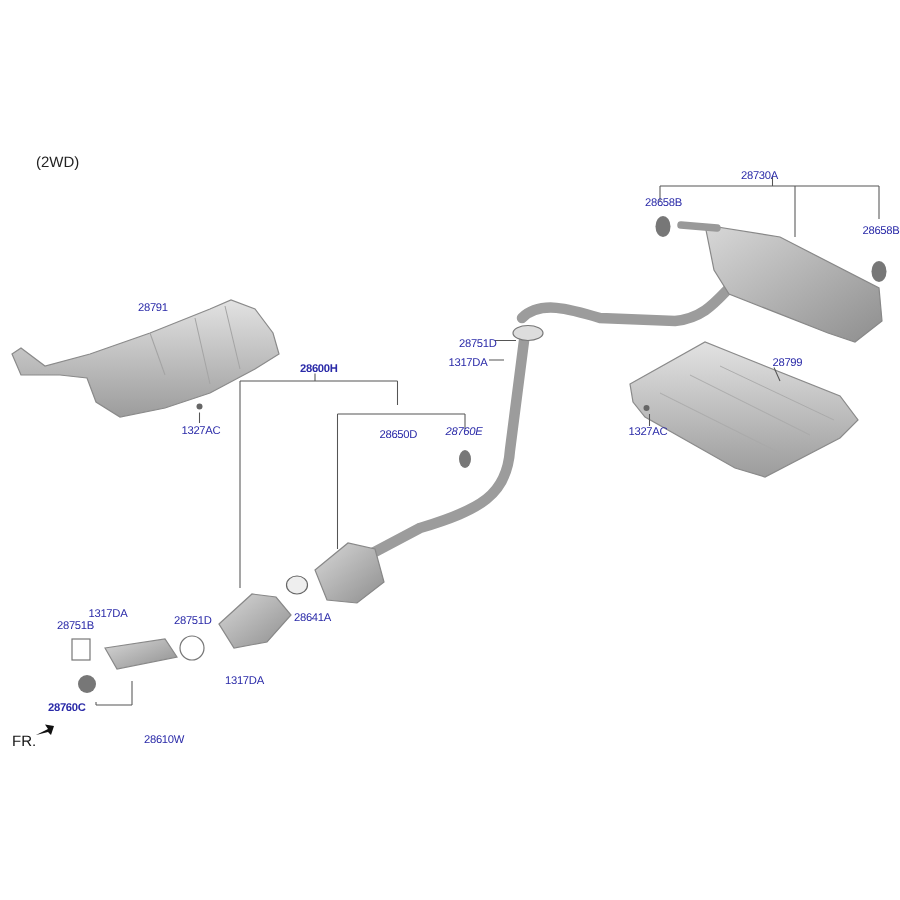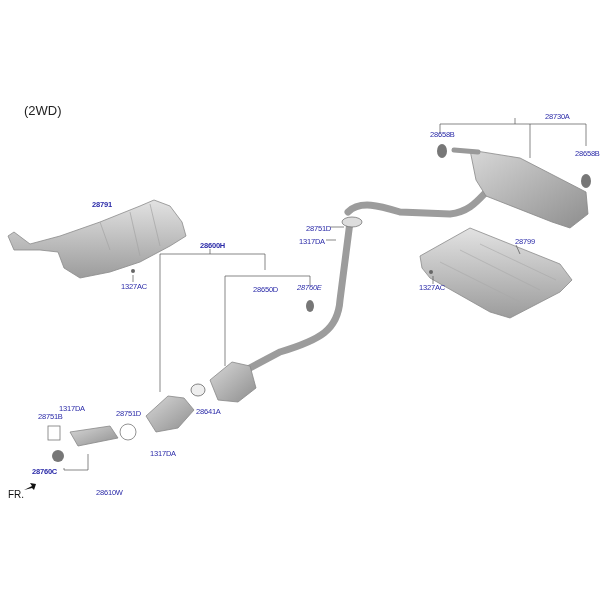--- a/index.html
+++ b/index.html
@@ -1,19 +1,19 @@
 <!DOCTYPE html>
 <html><head>
 <meta charset="utf-8">
 <style>
   html, body { margin:0; padding:0; background:#ffffff; }
   body { width:600px; height:600px; position:relative; overflow:hidden; font-family:"Liberation Sans", sans-serif; }
   #diagram { position:absolute; left:0; top:0; width:600px; height:600px; }
   .lbl { position:absolute; font-size:7.5px; color:#2a2aa8; letter-spacing:-0.2px; white-space:nowrap; cursor:pointer; }
-  .note { position:absolute; font-size:13px; color:#222; white-space:nowrap;padding-left:18px; }
+  .note { position:absolute; font-size:10px; color:#222; white-space:nowrap;padding-left:18px; }
   .fr { position:absolute; font-size:10px; color:#111; }
 </style>
 </head>
 <body>
 
 <svg id="diagram" viewBox="0 0 600 600" xmlns="http://www.w3.org/2000/svg">
   <defs>
     <linearGradient id="g1" x1="0" y1="0" x2="0" y2="1">
       <stop offset="0" stop-color="#e2e2e2"></stop>
         <stop offset="1" stop-color="#9c9c9c"></stop>
@@ -98,28 +98,28 @@
   </g>
 
   <g>
     <path d="M24,490 L32,486 L30,483 L36,484 L34,490 L32,488 Z" fill="#111"></path>
   </g>
 </svg>
 
 <div class="note" style="left:6px;top:103px;">(2WD)</div>
 <div class="fr" style="left:8px;top:489px;">FR.</div>
 
-<div class="lbl" style="left:92px;top:200px;font-weight:bold;">28791</div>
+<div class="lbl" style="left:92px;top:200px;">28791</div>
 <div class="lbl" style="left:121px;top:282px;">1327AC</div>
 <div class="lbl" style="left:200px;top:241px;font-weight:bold;">28600H</div>
 <div class="lbl" style="left:253px;top:261px;margin-top:24px;">28650D</div>
 <div class="lbl" style="left:297px;top:283px;font-style:italic;">28760E</div>
 <div class="lbl" style="left:306px;top:224px;">28751D</div>
 <div class="lbl" style="left:299px;top:237px;">1317DA</div>
-<div class="lbl" style="left:529px;top:112px;padding-left:16px;">28730A</div>
+<div class="lbl" style="left:478px;top:112px;padding-left:16px;">28730A</div>
 <div class="lbl" style="left:430px;top:130px;">28658B</div>
 <div class="lbl" style="left:575px;top:149px;">28658B</div>
 <div class="lbl" style="left:515px;top:237px;">28799</div>
 <div class="lbl" style="left:419px;top:283px;">1327AC</div>
 <div class="lbl" style="left:116px;top:409px;">28751D</div>
 <div class="lbl" style="left:196px;top:407px;">28641A</div>
 <div class="lbl" style="left:150px;top:449px;">1317DA</div>
 <div class="lbl" style="left:38px;top:412px;">28751B</div>
 <div class="lbl" style="left:59px;top:404px;">1317DA</div>
 <div class="lbl" style="left:32px;top:467px;font-weight:bold;">28760C</div>

